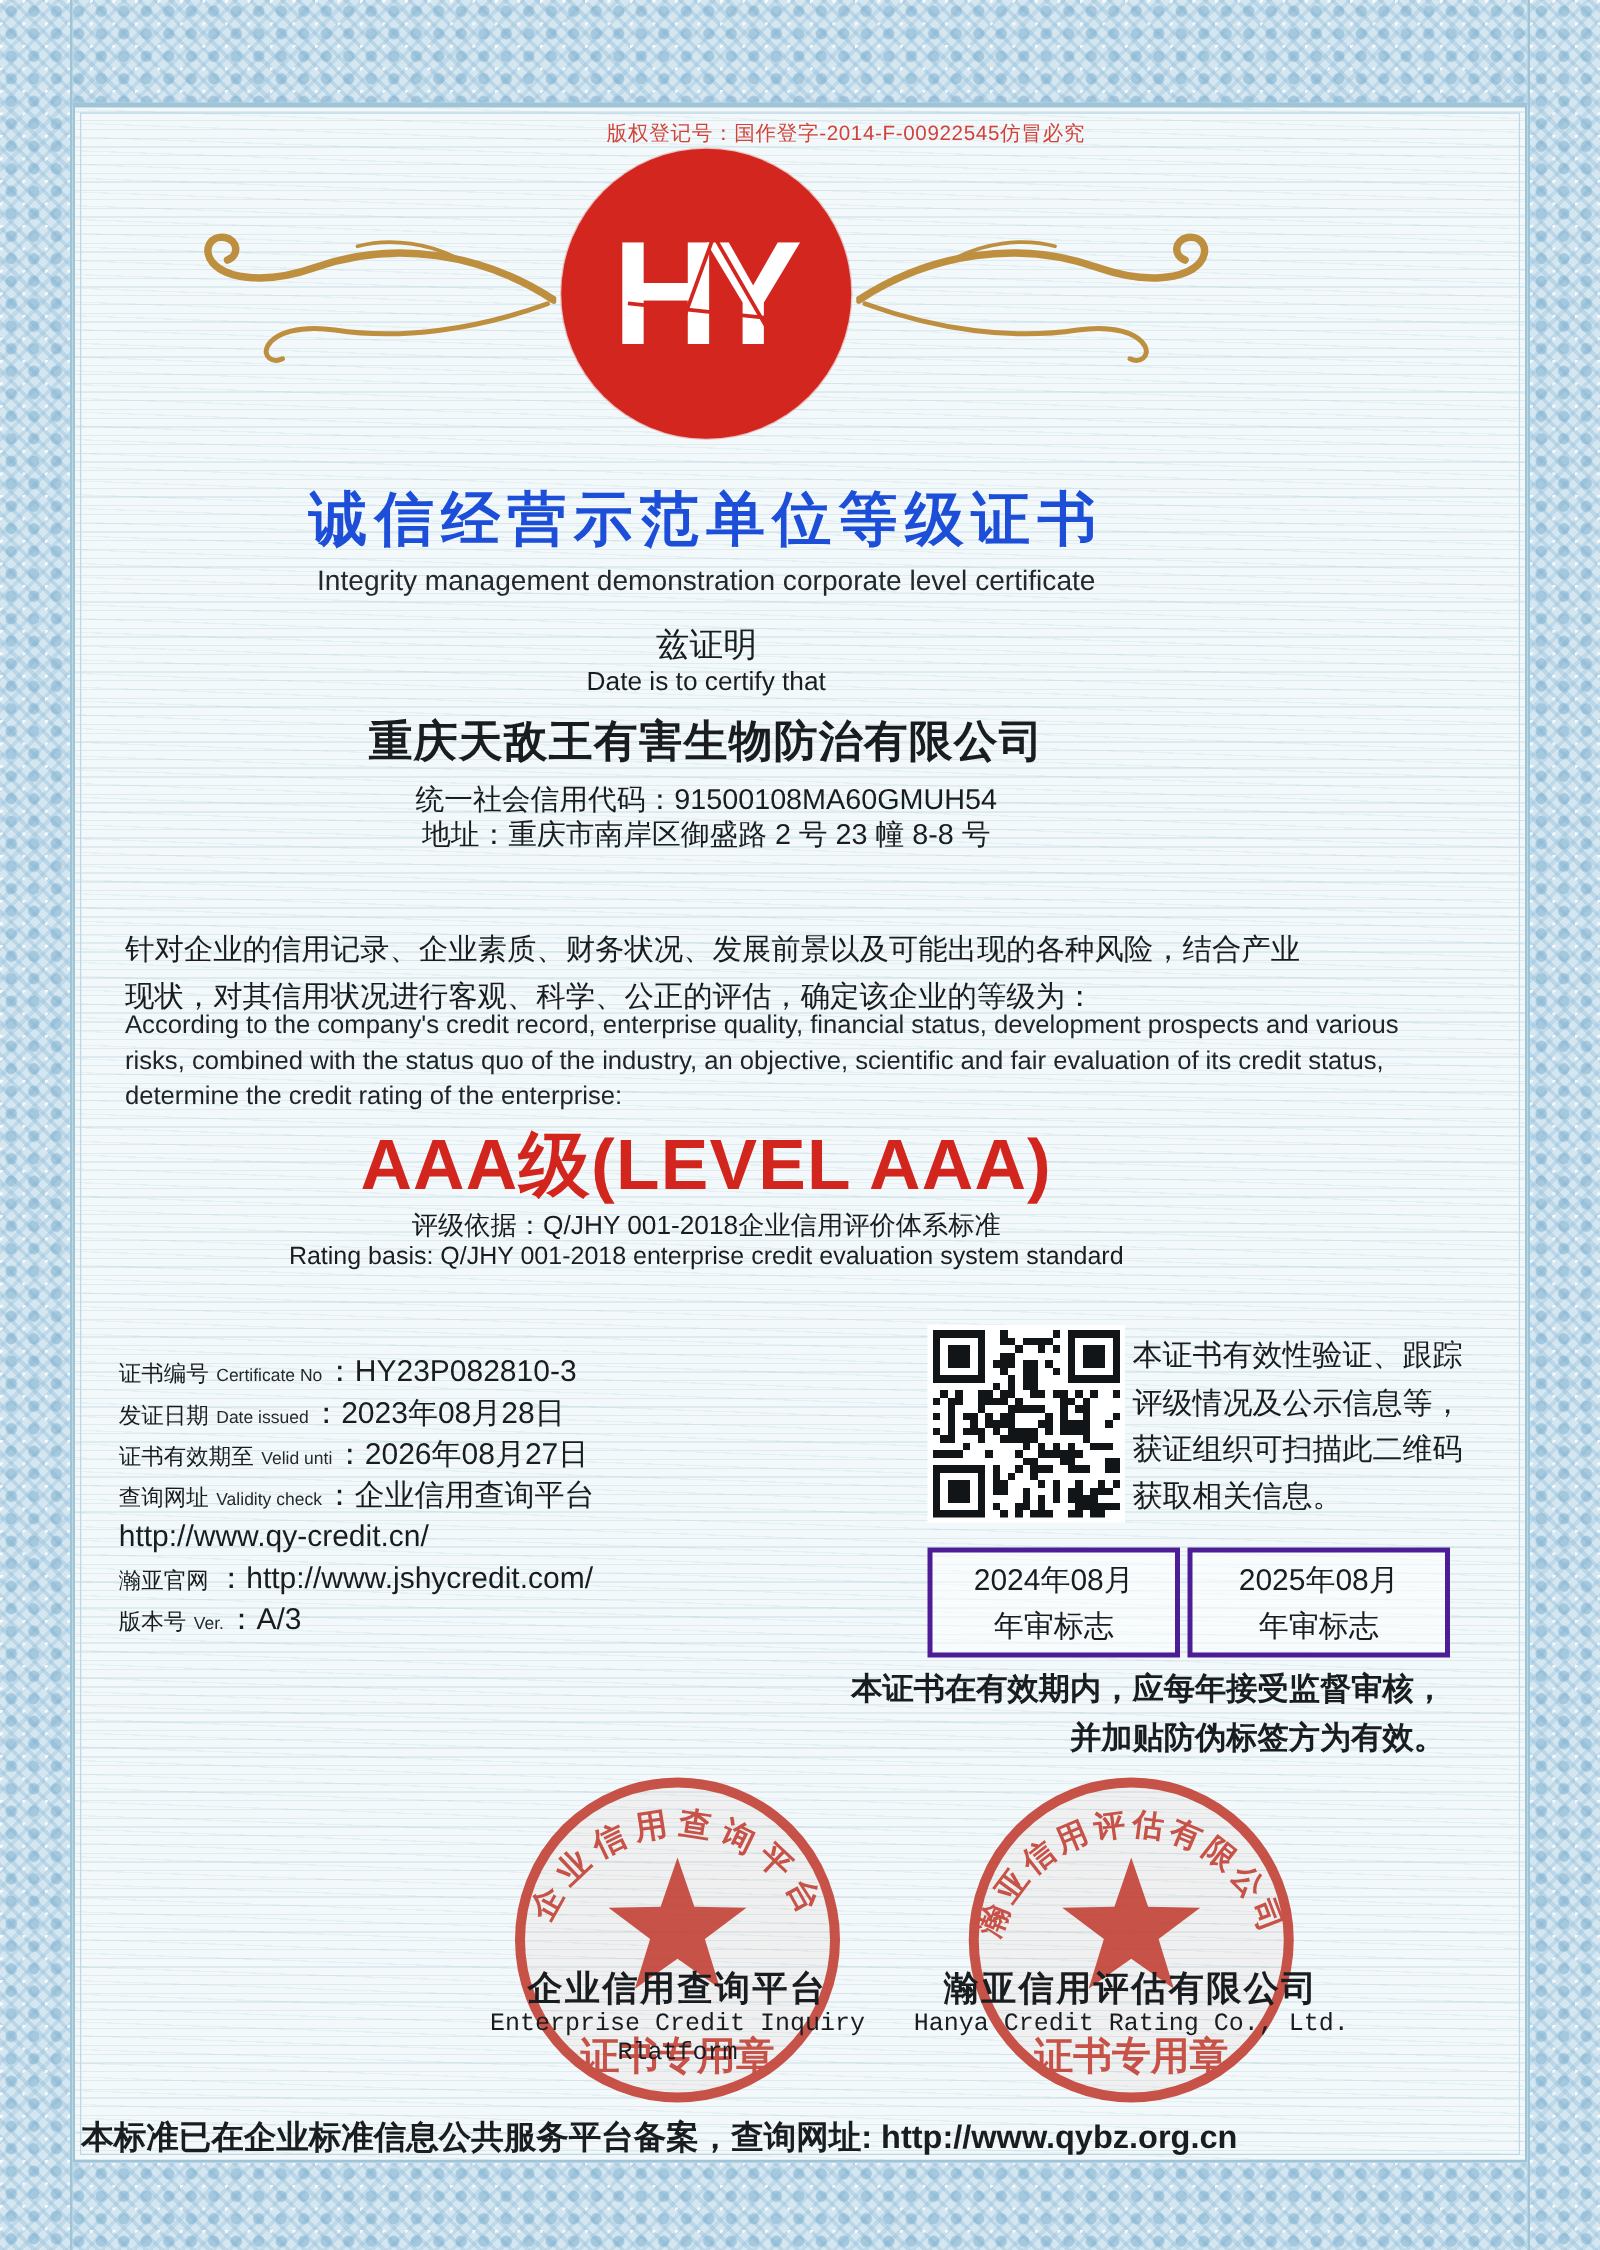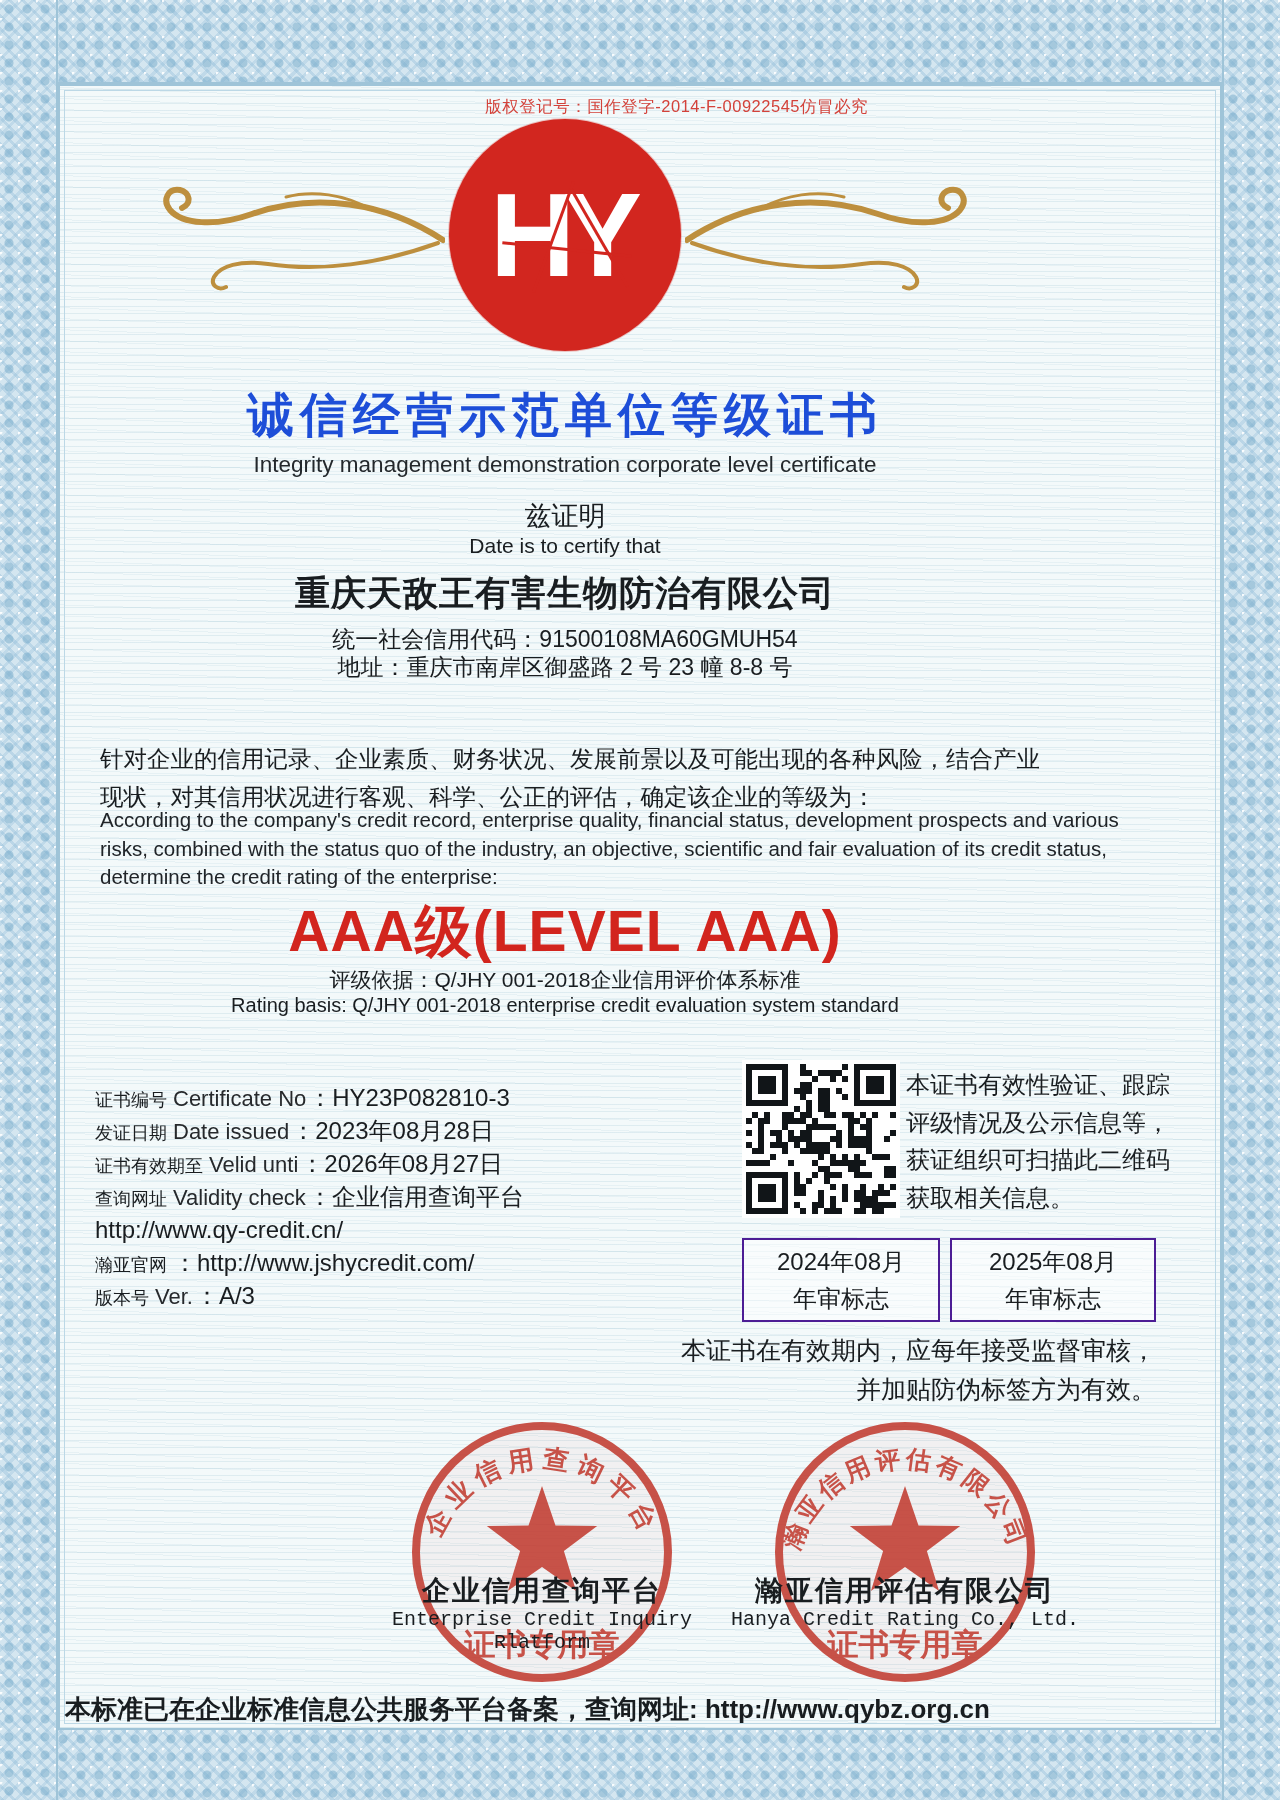--- a/index.html
+++ b/index.html
@@ -54,34 +54,34 @@
   .body-zh{top:740px;left:100px;width:1090px;font-size:23.5px;font-weight:500;line-height:38px;}
   .body-en{top:806px;left:100px;width:1090px;font-size:20.5px;line-height:28.5px;color:#202428;}
   
   .rating{top:894px;font-size:57px;font-weight:700;color:#d2251e;letter-spacing:1px;}
   .basis-zh{top:966px;font-size:21px;font-weight:500;}
   .basis-en{top:994px;font-size:20px;}
   
   .details{left:95px;top:1085px;width:645px;}
   .drow{height:33px;line-height:26px;white-space:nowrap;}
   .dzh{font-size:18px;font-weight:500;margin-right:6px;}
-  .den{font-size:22px;color:#26292c;margin-right:2px;}
+  .den{font-size:14px;color:#26292c;margin-right:2px;}
   .dval{font-size:24px;font-weight:500;}
   .dzh:empty,.den:empty{display:none;margin:0;}
   
   .qr{left:742px;top:1060px;width:158px;height:158px;background:#fff;padding:4px;box-sizing:border-box;}
   .qr svg{display:block;width:150px;height:150px;shape-rendering:crispEdges;}
   .qr-note{left:906px;top:1066px;width:270px;font-size:24px;line-height:37.5px;font-weight:500;word-break:break-all;}
   
-  .abox{position:absolute;top:1238px;height:80px;border:2px solid #4c1d95;background:rgba(255,255,255,.5);
+  .abox{position:absolute;top:1238px;height:80px;border:4px solid #4c1d95;background:rgba(255,255,255,.5);
     display:flex;flex-direction:column;align-items:center;justify-content:center;gap:5px;
     font-size:24px;font-weight:500;}
   .abox1{left:742px;width:194px;}
   .abox2{left:950px;width:202px;}
-  .vnote{right:124px;text-align:right;font-size:25px;font-weight:400;}
+  .vnote{right:124px;text-align:right;font-size:25px;font-weight:700;}
   .vnote1{top:1334px;}
   .vnote2{top:1373px;}
   
   .seal{position:absolute;width:280px;height:280px;opacity:.88;z-index:4;}
   .seal-l{left:402px;top:1412px;}
   .seal-r{left:765px;top:1412px;}
   .cap{z-index:5;text-align:center;}
   .cap-zh{top:1572px;font-size:28px;font-weight:700;letter-spacing:2px;}
   .cap-en{top:1608px;font-size:20px;font-weight:500;font-family:Liberation Mono, monospace;}
   .cap-left{left:342px;width:400px;}

